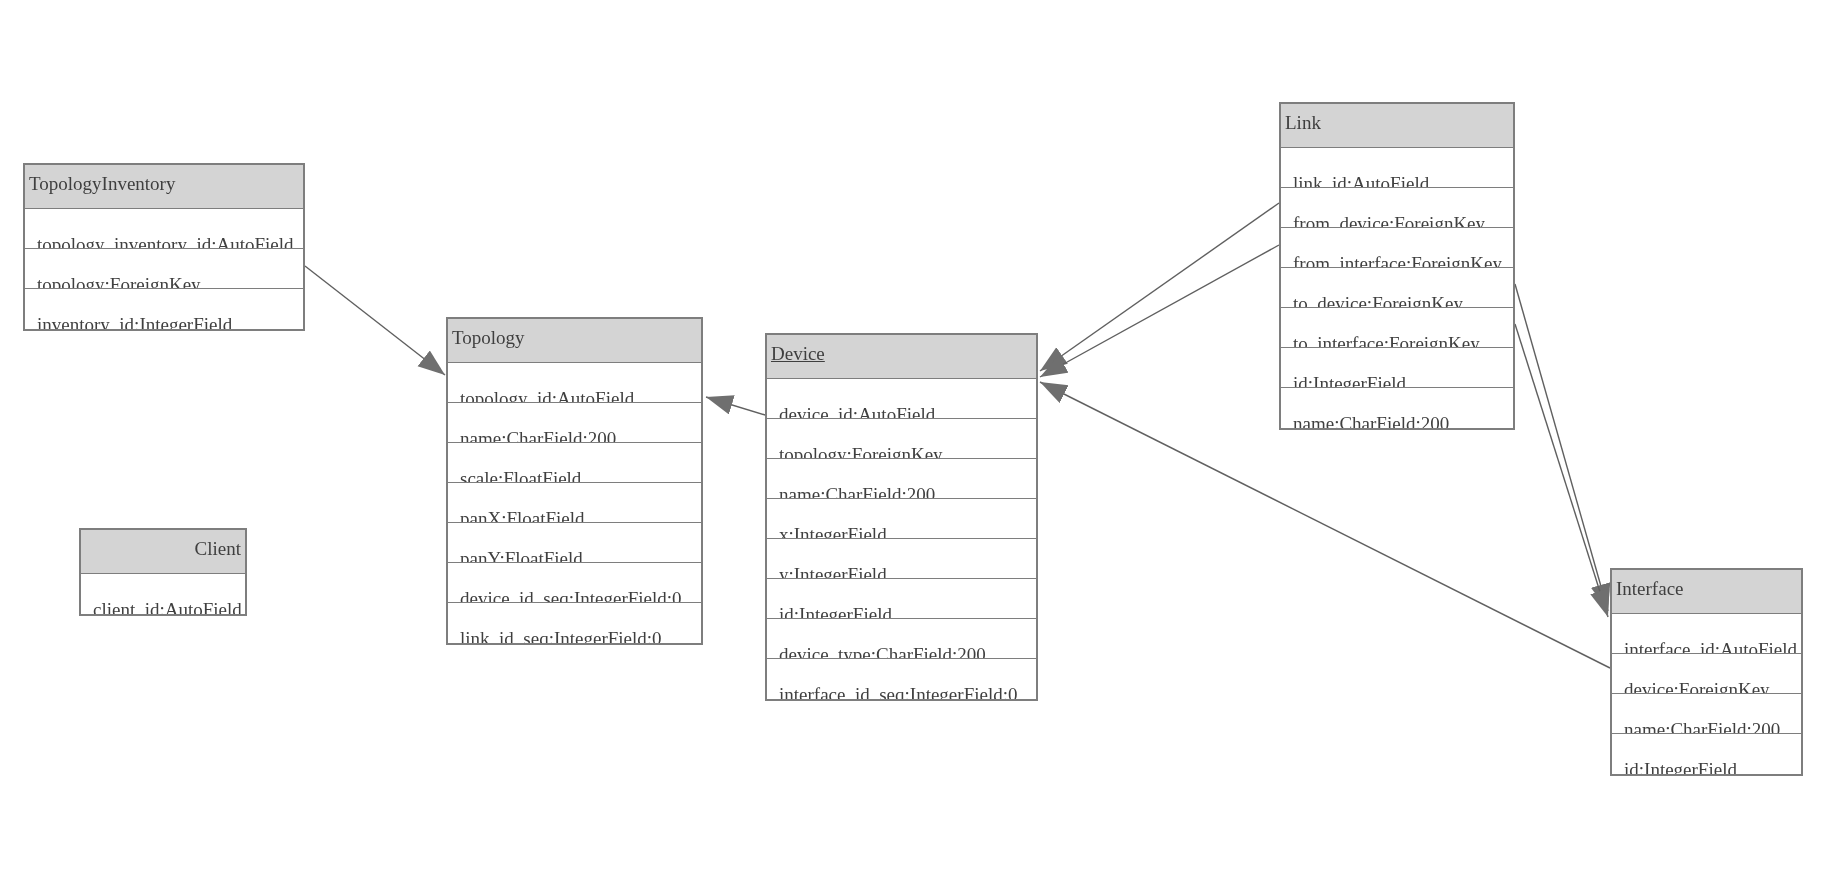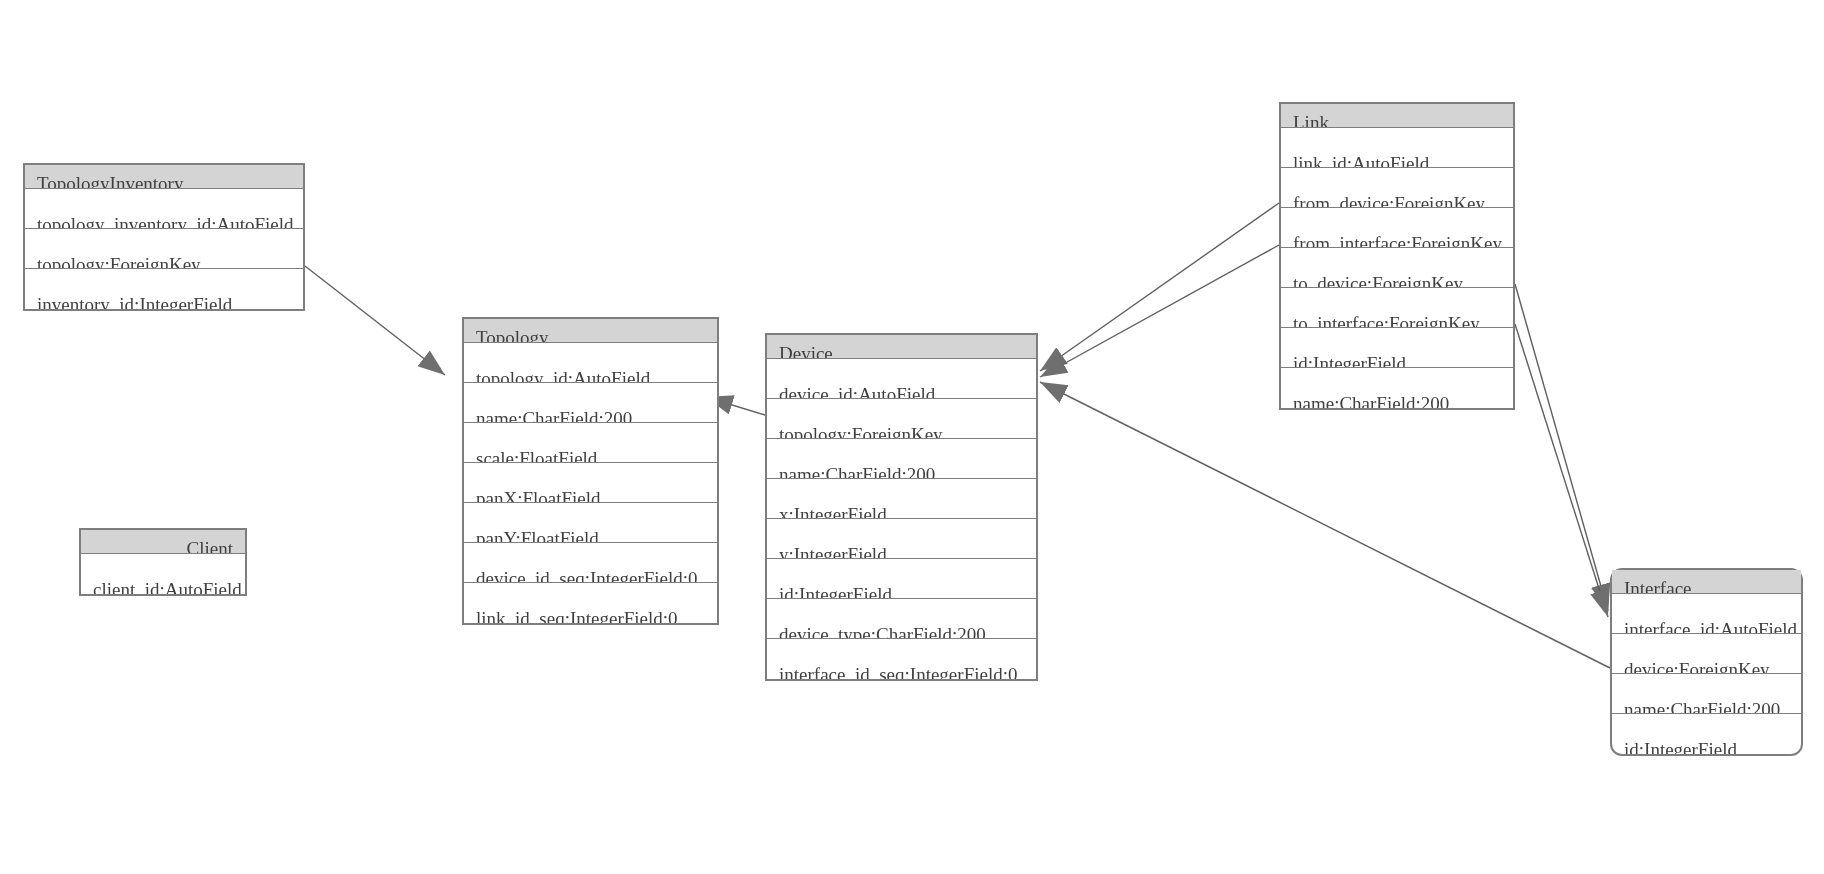--- a/index.html
+++ b/index.html
@@ -19,46 +19,46 @@
   }
   .tbl {
     position: absolute;
     box-sizing: border-box;
     background: #ffffff;
     border: 2px solid #7e7e7e;
     font-size: 19px;
   }
   .tbl-header {
     box-sizing: border-box;
-    height: 24px;
+    height: 44px;
     line-height: 38px;
     background: #d4d4d4;
     border-bottom: 1px solid #7e7e7e;
-    padding: 0 12px;
+    padding: 0 4px;
     white-space: nowrap;
     overflow: hidden;
   }
   .tbl-row {
     box-sizing: border-box;
     height: 40px;
     line-height: 38px;
     border-bottom: 1px solid #7e7e7e;
     padding: 17px 12px;
     white-space: nowrap;
     overflow: hidden;
   }
   .tbl-row:last-child { border-bottom: none; }
 
   
   #tbl-topologyinventory { left: 23px;   top: 163px; width: 282px; }
-  #tbl-topology          { left: 462px;  top: 317px; width: 257px; }
+  #tbl-topology          { left: 446px;  top: 317px; width: 257px; }
   #tbl-client            { left: 79px;   top: 528px; width: 168px; text-align: right; }
   #tbl-device            { left: 765px;  top: 333px; width: 273px; text-decoration: underline; }
   #tbl-link              { left: 1279px; top: 102px; width: 236px; }
-  #tbl-interface         { left: 1610px; top: 568px; width: 193px; border-radius: 12px; }
+  #tbl-interface         { left: 1610px; top: 568px; width: 193px; }
 
   .edge-line {
     stroke: #606060;
     stroke-width: 1.4;
     fill: none;
   }
 </style>
 </head>
 <body>
 

